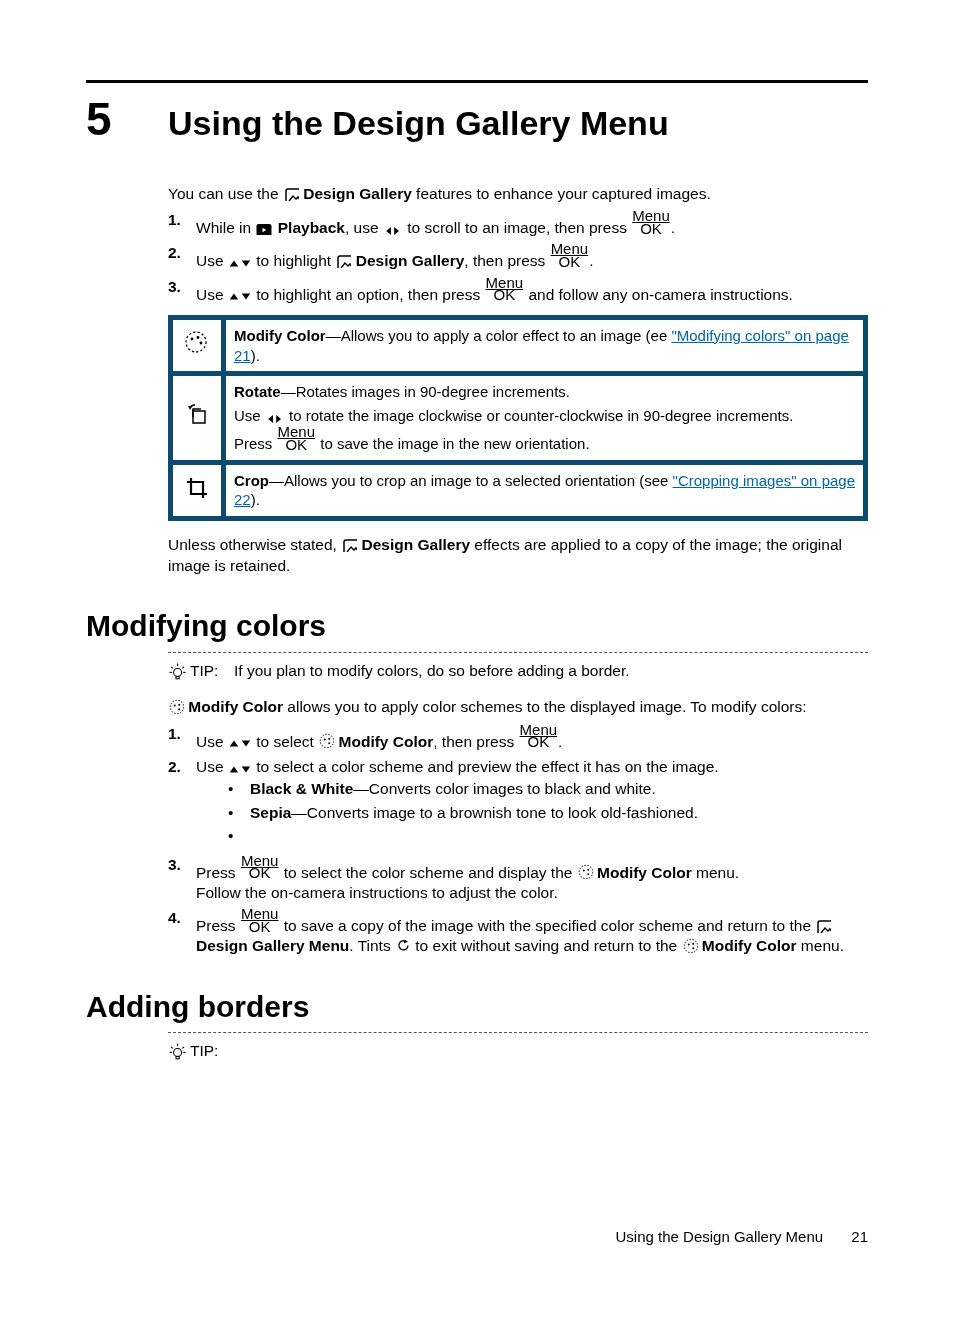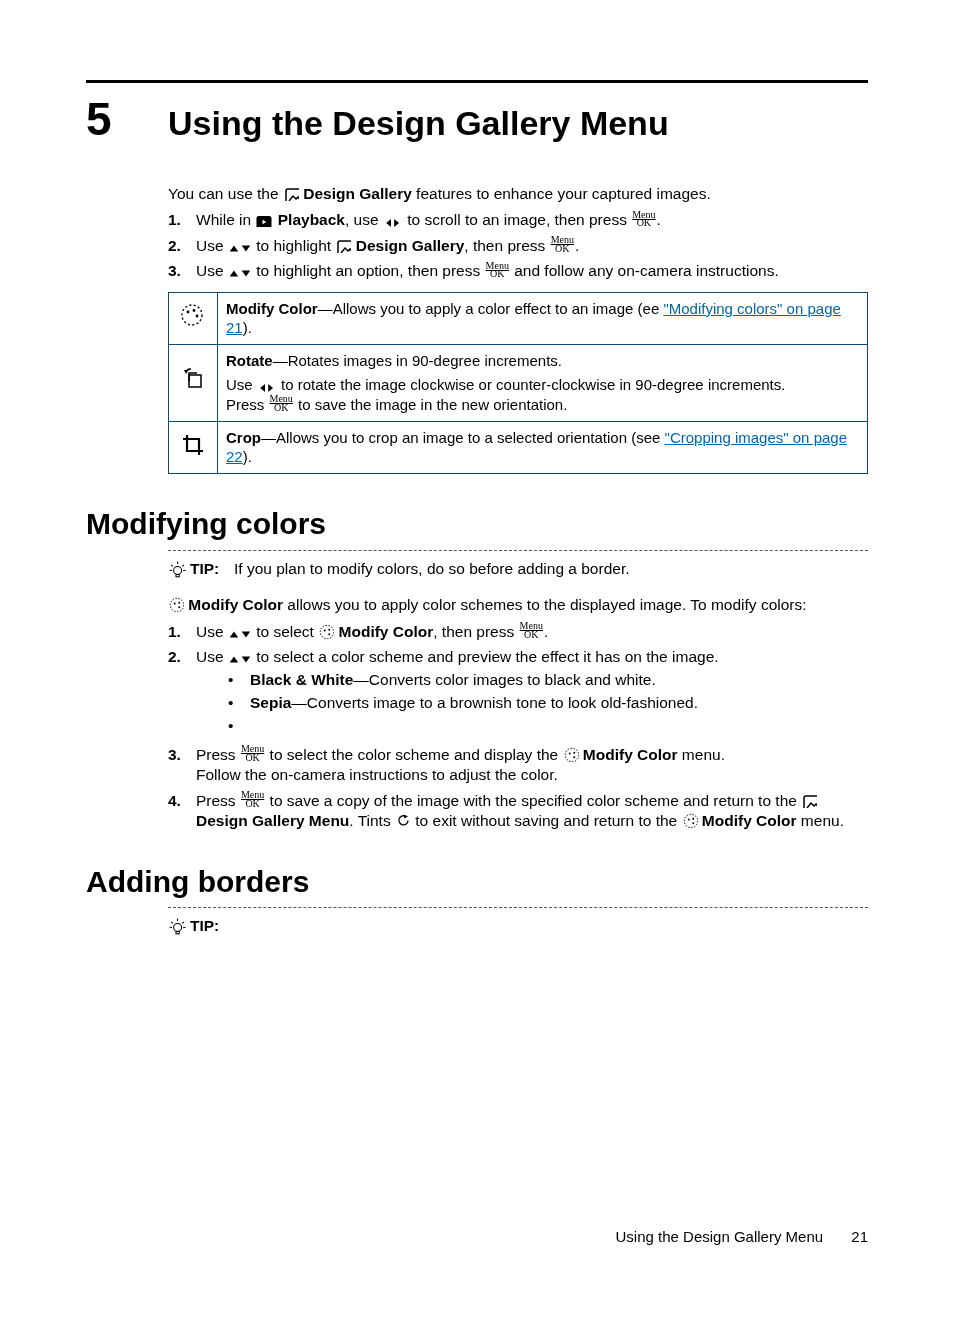--- a/index.html
+++ b/index.html
@@ -66,35 +66,34 @@
     flex-shrink: 0;
     text-align: left;
     padding-left: 4px;
   }
   .icon {
     display: inline-block;
     vertical-align: -2px;
   }
   .menuok {
     display: inline-block;
-    font-size: 10px;
+    font-size: 15px;
     line-height: 0.85;
     text-align: center;
     vertical-align: -1px;
     margin: 0 1px;
-    font-family: Liberation Serif, serif;
   }
   .menuok .top { text-decoration: underline; display:block; }
   table.feature {
     border-collapse: collapse;
     width: 100%;
     margin: 10px 0 14px 0;
   }
   table.feature td {
-    border: 1px solid #0c4a6e;
+    border: 5px solid #0c4a6e;
     padding: 6px 8px;
     vertical-align: top;
     font-size: 15px;
     margin-top: 44px;
   }
   table.feature td.iconcell {
     width: 48px;
     text-align: center;
     vertical-align: middle;
     padding: 4px 0;
@@ -112,21 +111,21 @@
     border: none;
     border-top: 1px dashed #555;
     margin: 4px 0 8px 0;
   }
   .tip-row {
     display: flex;
     align-items: flex-start;
     margin-bottom: 8px;
   }
   .tip-row .tip-icon { width: 22px; flex-shrink:0; padding-top:1px;}
-  .tip-row .tip-label { font-weight: bold; width: 44px; flex-shrink:0; }
+  .tip-row .tip-label { font-weight: normal; width: 44px; flex-shrink:0; }
   .footer {
     position: absolute;
     bottom: 74px;
     right: 86px;
     font-size: 15px;
   }
   .footer .pn { margin-left: 24px; }
   strong { font-weight: bold; text-align: center; }
 </style>
 </head>
@@ -287,20 +286,26 @@
       <td class="iconcell"><svg width="24" height="24">
               <use href="#i-crop"></use>
             </svg></td>
       <td>
         <strong>Crop</strong><span>—Allows you to crop an image to a selected orientation (see </span><a href="#" class="xref">"Cropping images" on page 22</a><span>).</span>
       </td>
     </tr>
   </tbody>
     </table>
 
+  <p>
+    <span>Unless otherwise stated, </span><svg class="icon" width="16" height="16">
+        <use href="#i-gallery"></use>
+      </svg>
+    <strong>Design Gallery</strong><span> effects are applied to a copy of the image; the original image is retained.</span>
+  </p>
 </div>
 
 <h2 class="section">Modifying colors</h2>
 
 <div class="body-indent">
   <hr class="tip-rule">
   <div class="tip-row">
     <span class="tip-icon"><svg width="18" height="22">
           <use href="#i-tip" transform="scale(0.8)"></use>
         </svg></span>

